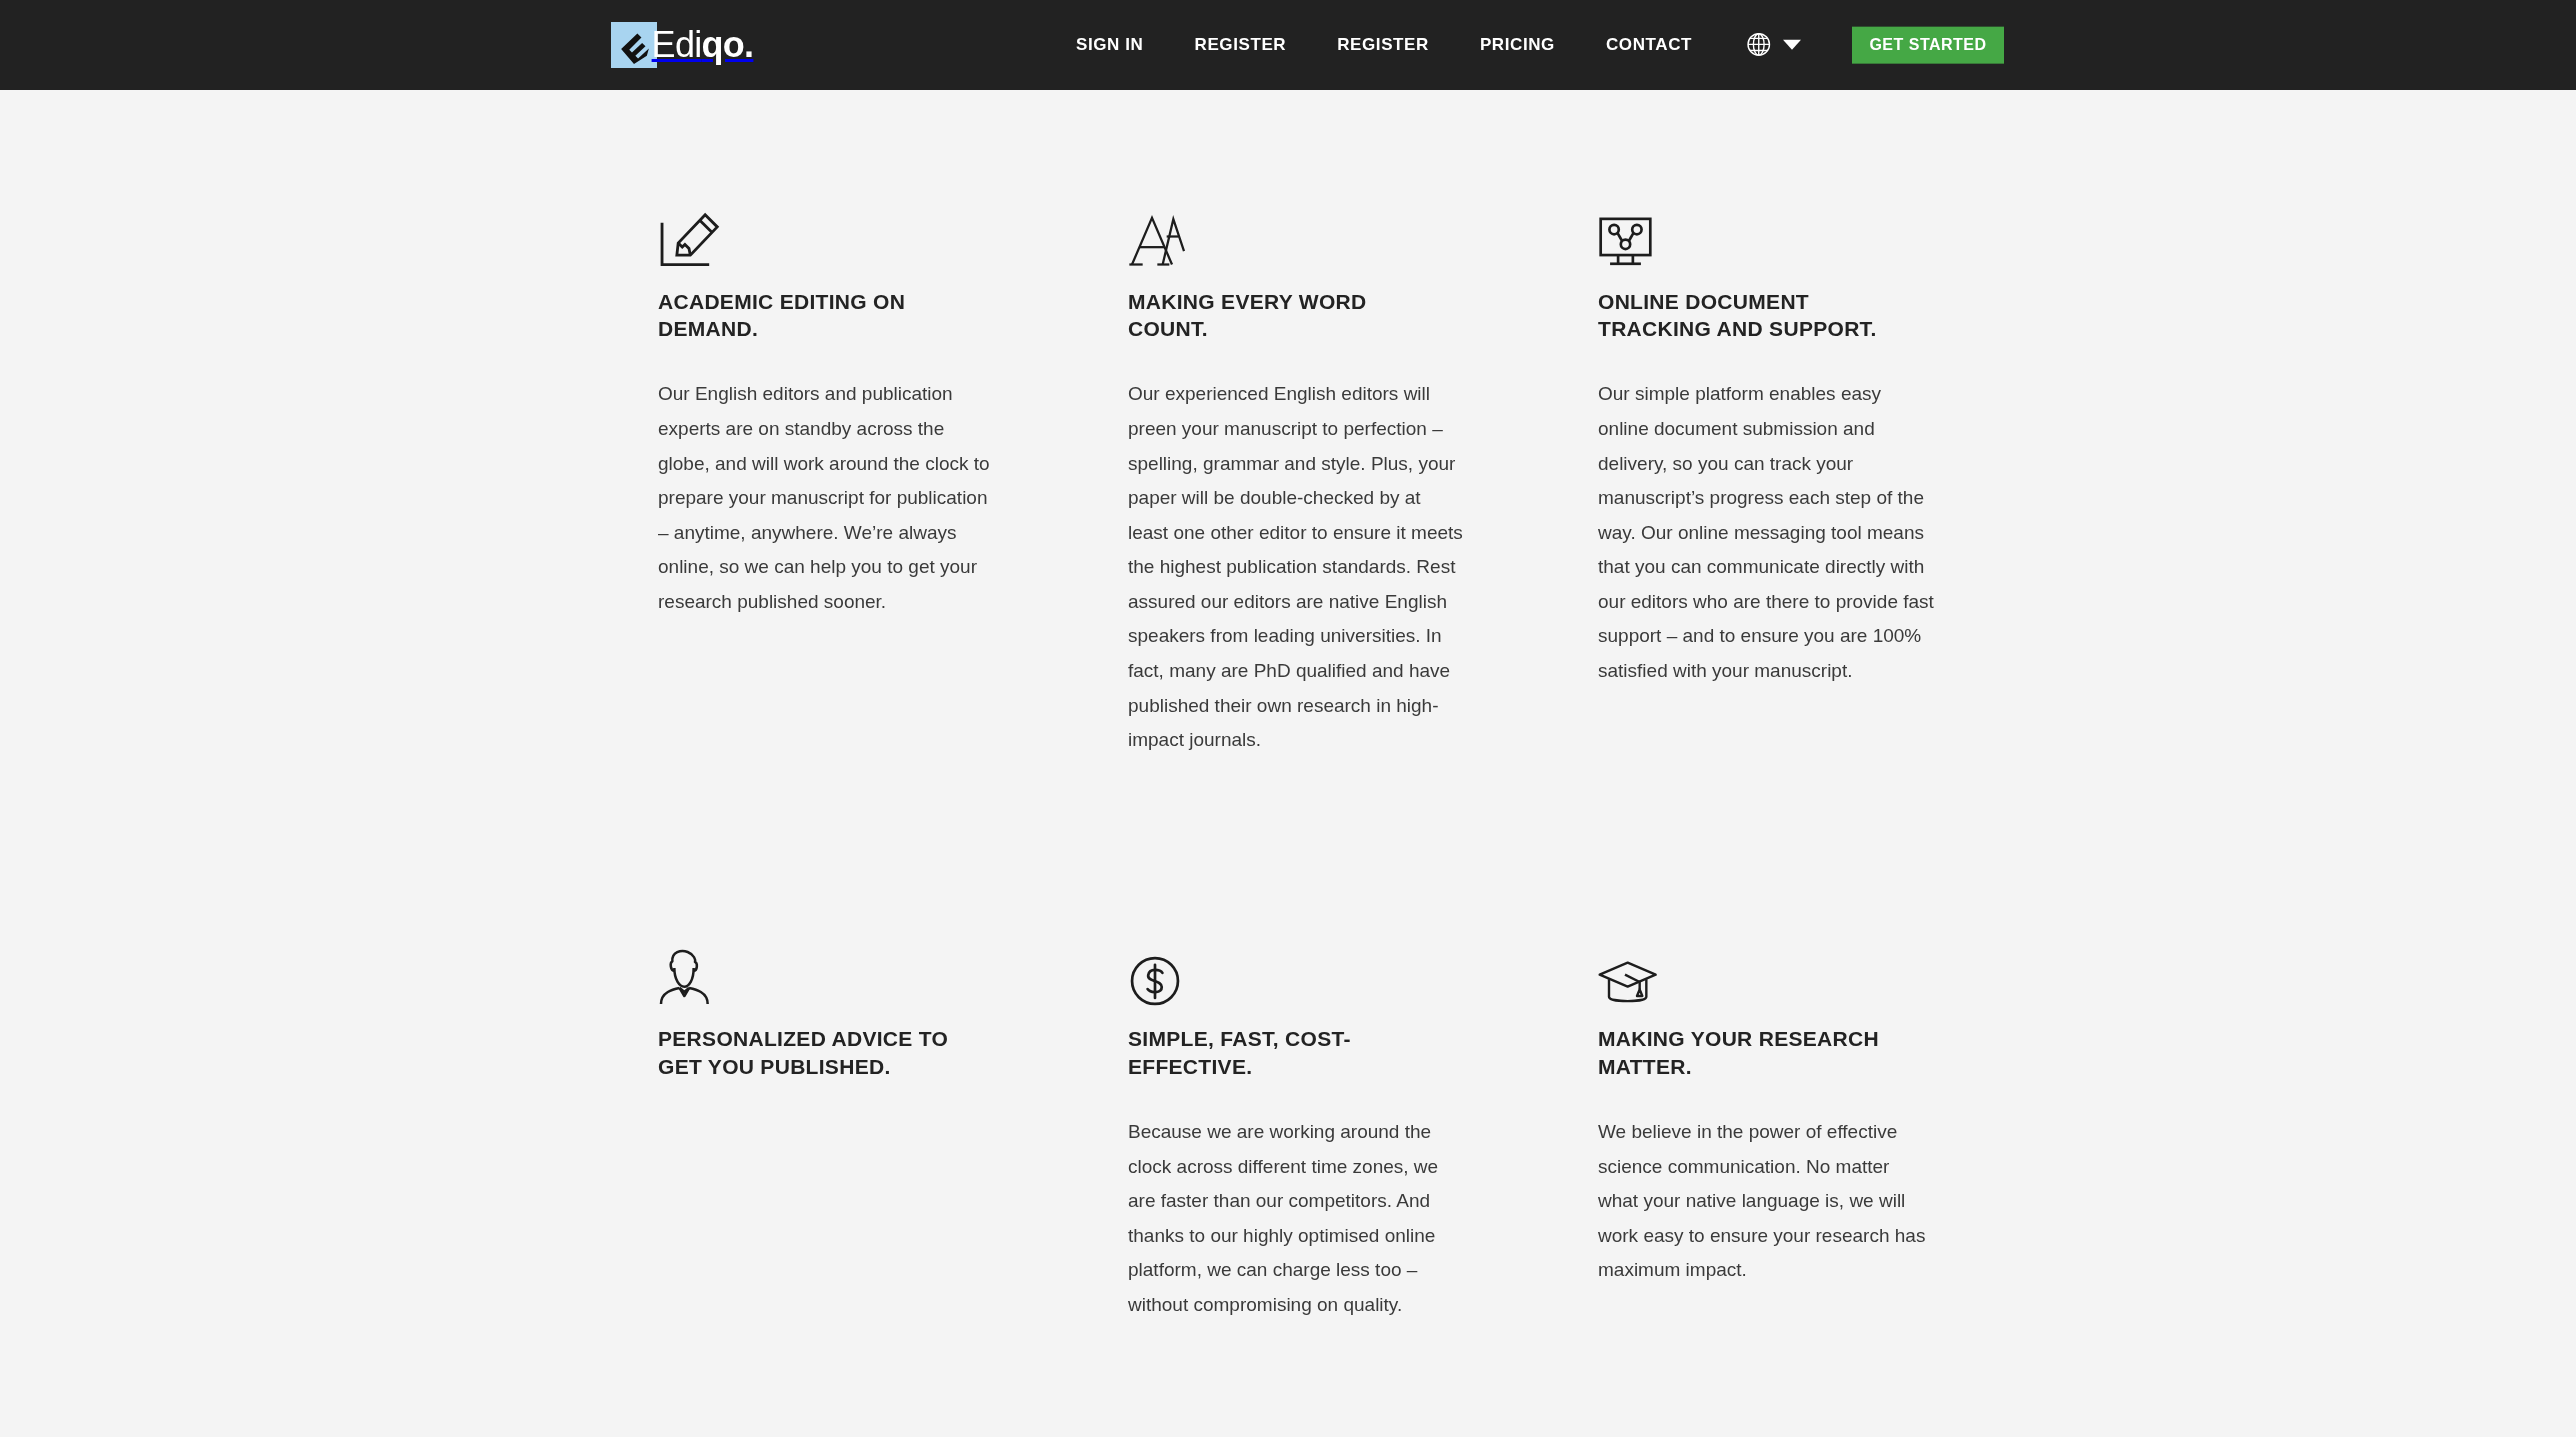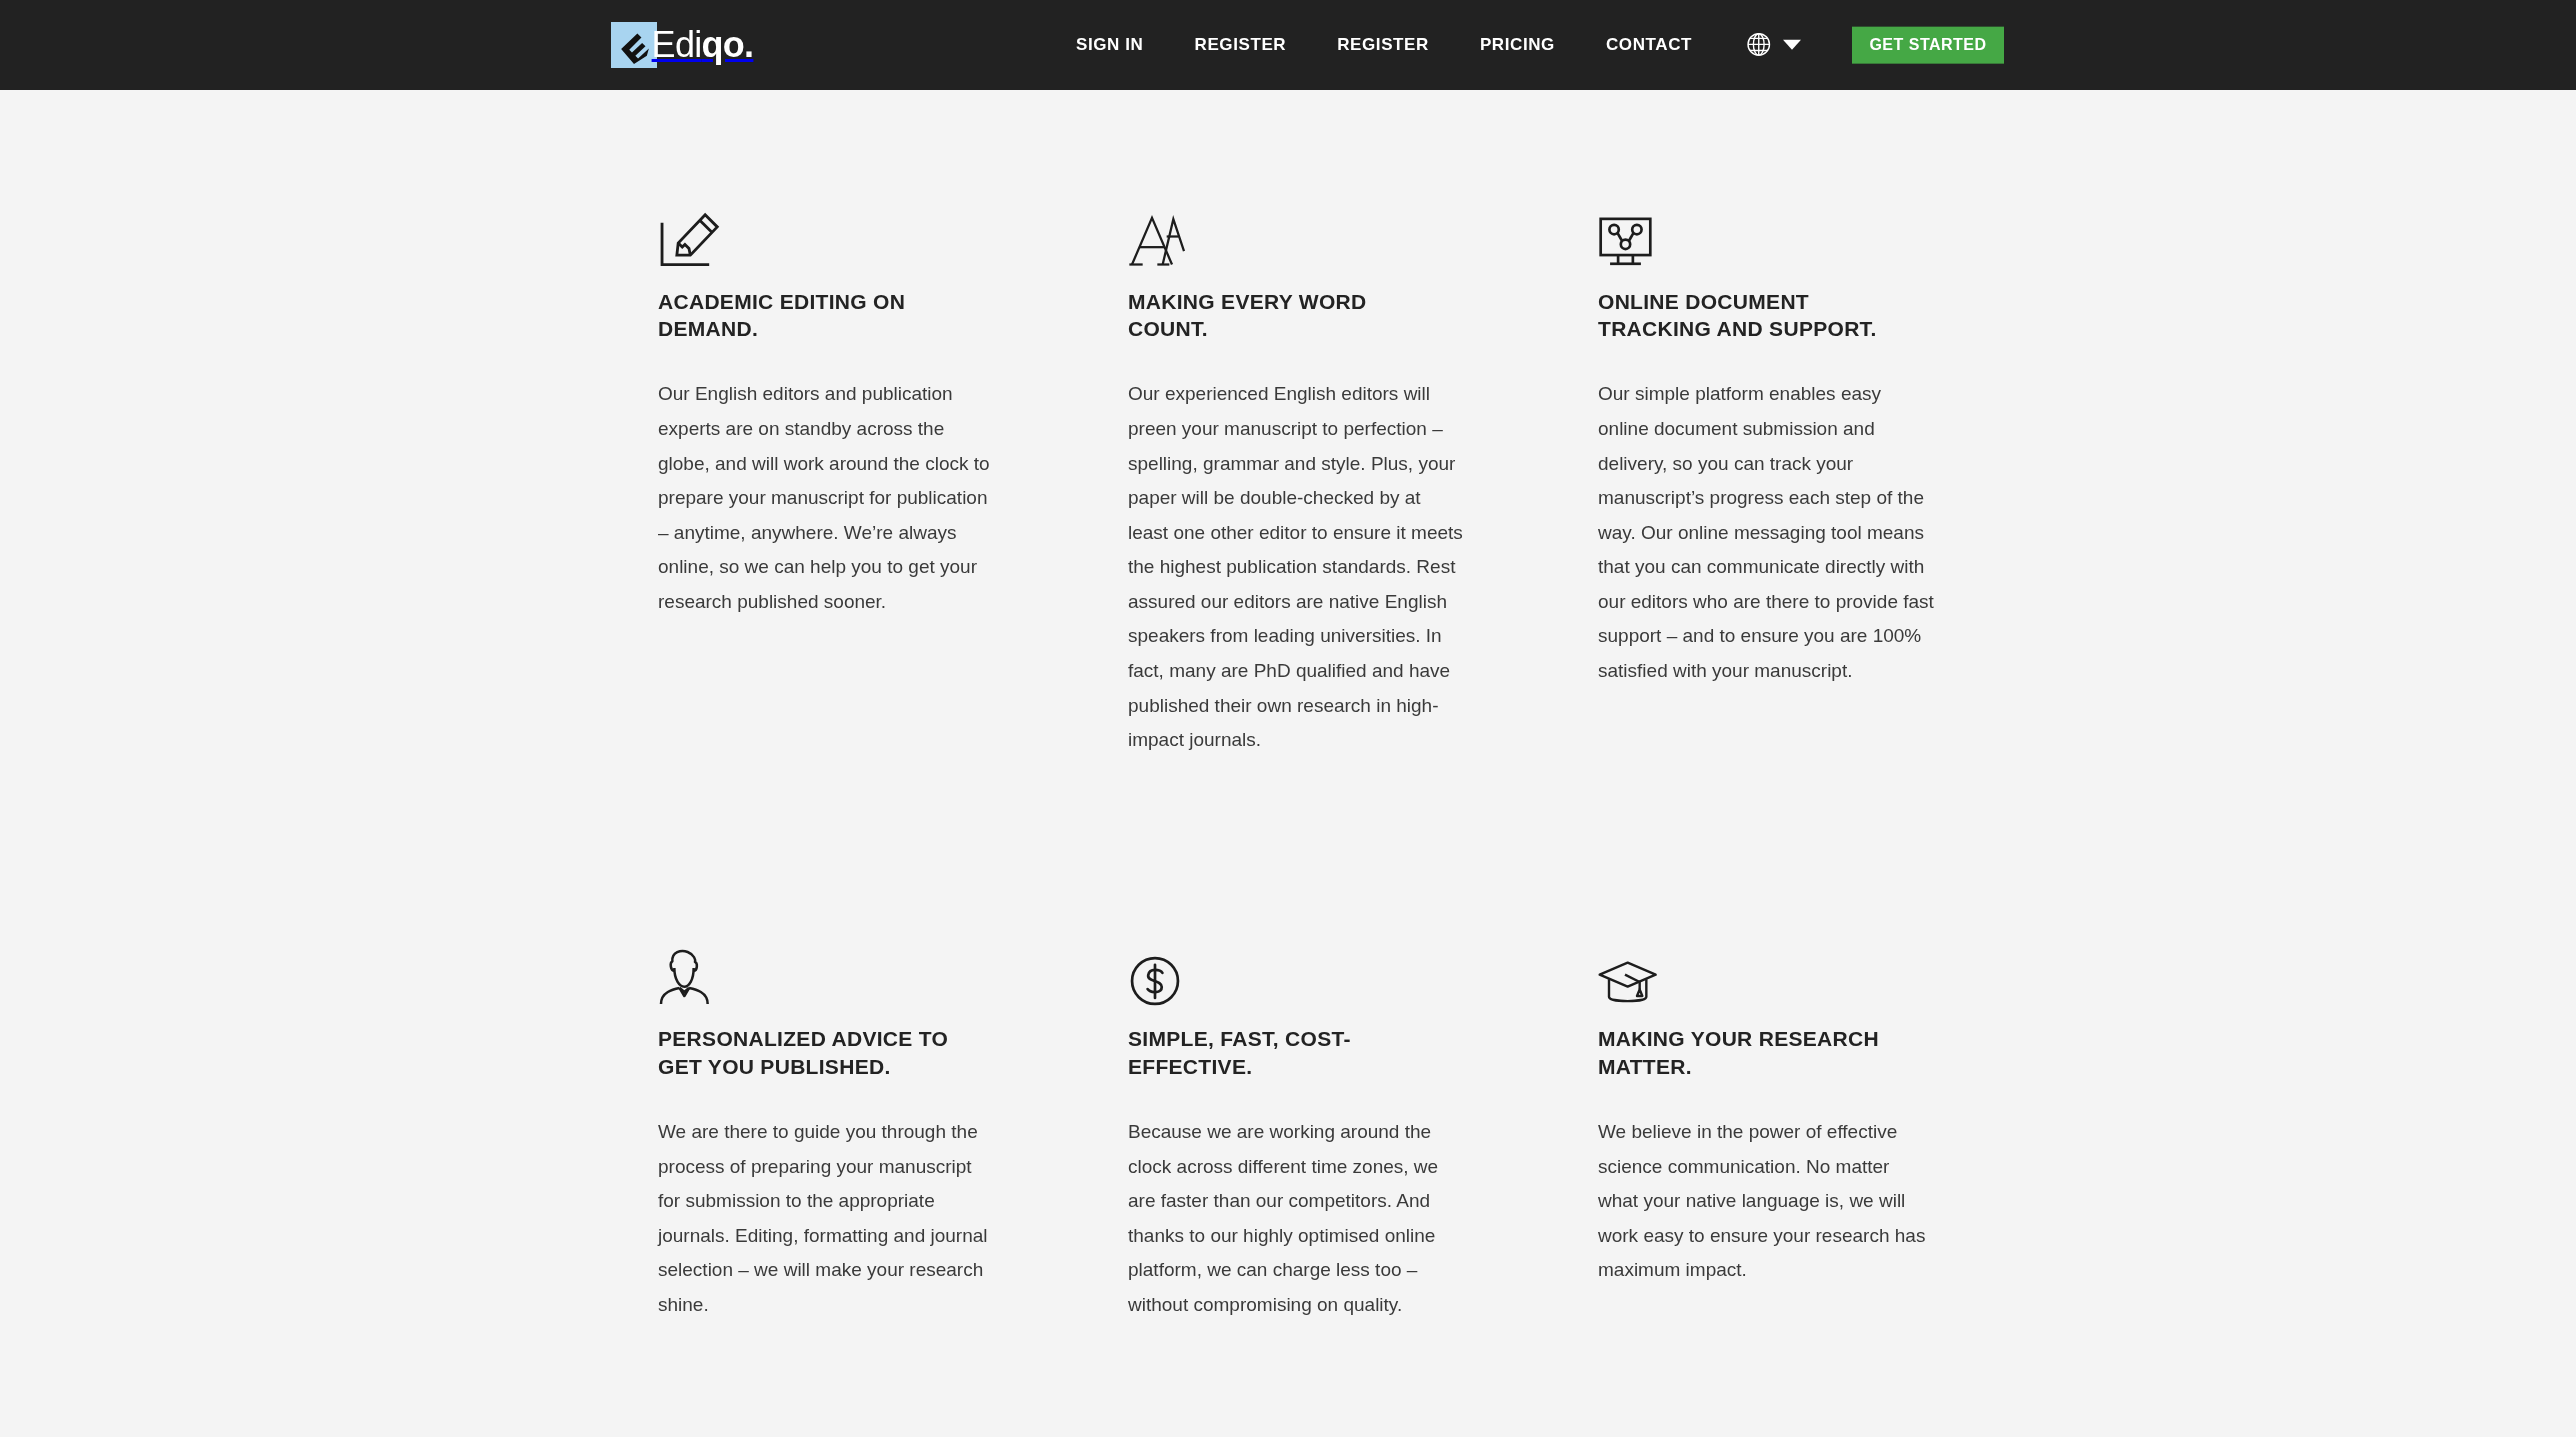--- a/index.html
+++ b/index.html
@@ -252,21 +252,20 @@
             <path d="M24,34 C18,34 17,22 21,20 C20,6 34,2 44,6 C54,10 56,18 55,21 C59,22 59,34 53,34"></path>
             <path d="M24,30 C24,48 32,58 39,58 C46,58 53,48 53,30"></path>
             <path d="M4,84 C4,66 22,62 32,60"></path>
             <path d="M74,84 C74,66 56,62 46,60"></path>
             <polyline points="32,60 39,72 46,60"></polyline>
             <polyline points="32,60 39,66 46,60"></polyline>
           </g>
         </svg>
       </div>
       <h3 class="feature-title">PERSONALIZED ADVICE TO GET YOU PUBLISHED.</h3>
-      <p class="feature-body">We are there to guide you through the process of preparing your manuscript for submission to the appropriate journals. Editing, formatting and journal selection – we will make your research shine.</p>
     </article>
 
     <article class="feature-card">
       <div class="feature-icon">
         <svg width="54" height="54" viewBox="0 0 80 80">
           <g fill="none" stroke="#1d1d1d" stroke-width="4" stroke-linecap="round">
             <circle cx="40" cy="40" r="34"></circle>
             <path d="M51,28 C48,23 32,20 30,31 C28,42 50,38 50,49 C50,59 33,58 29,52"></path>
             <line x1="40" y1="16" x2="40" y2="65"></line>
           </g>

